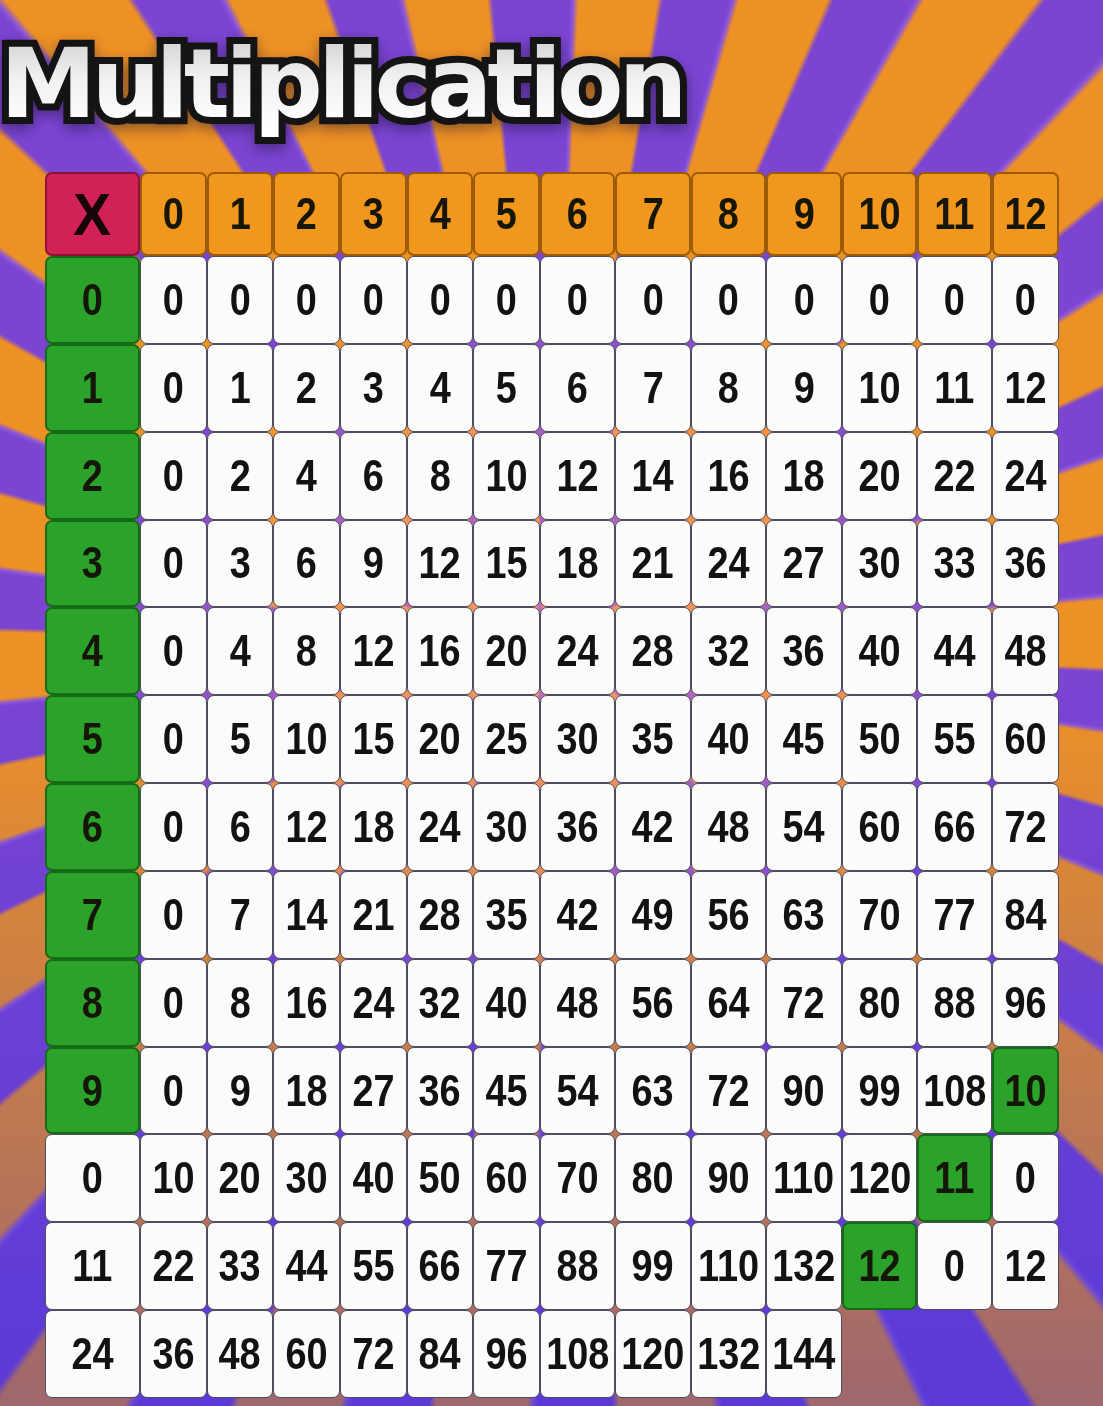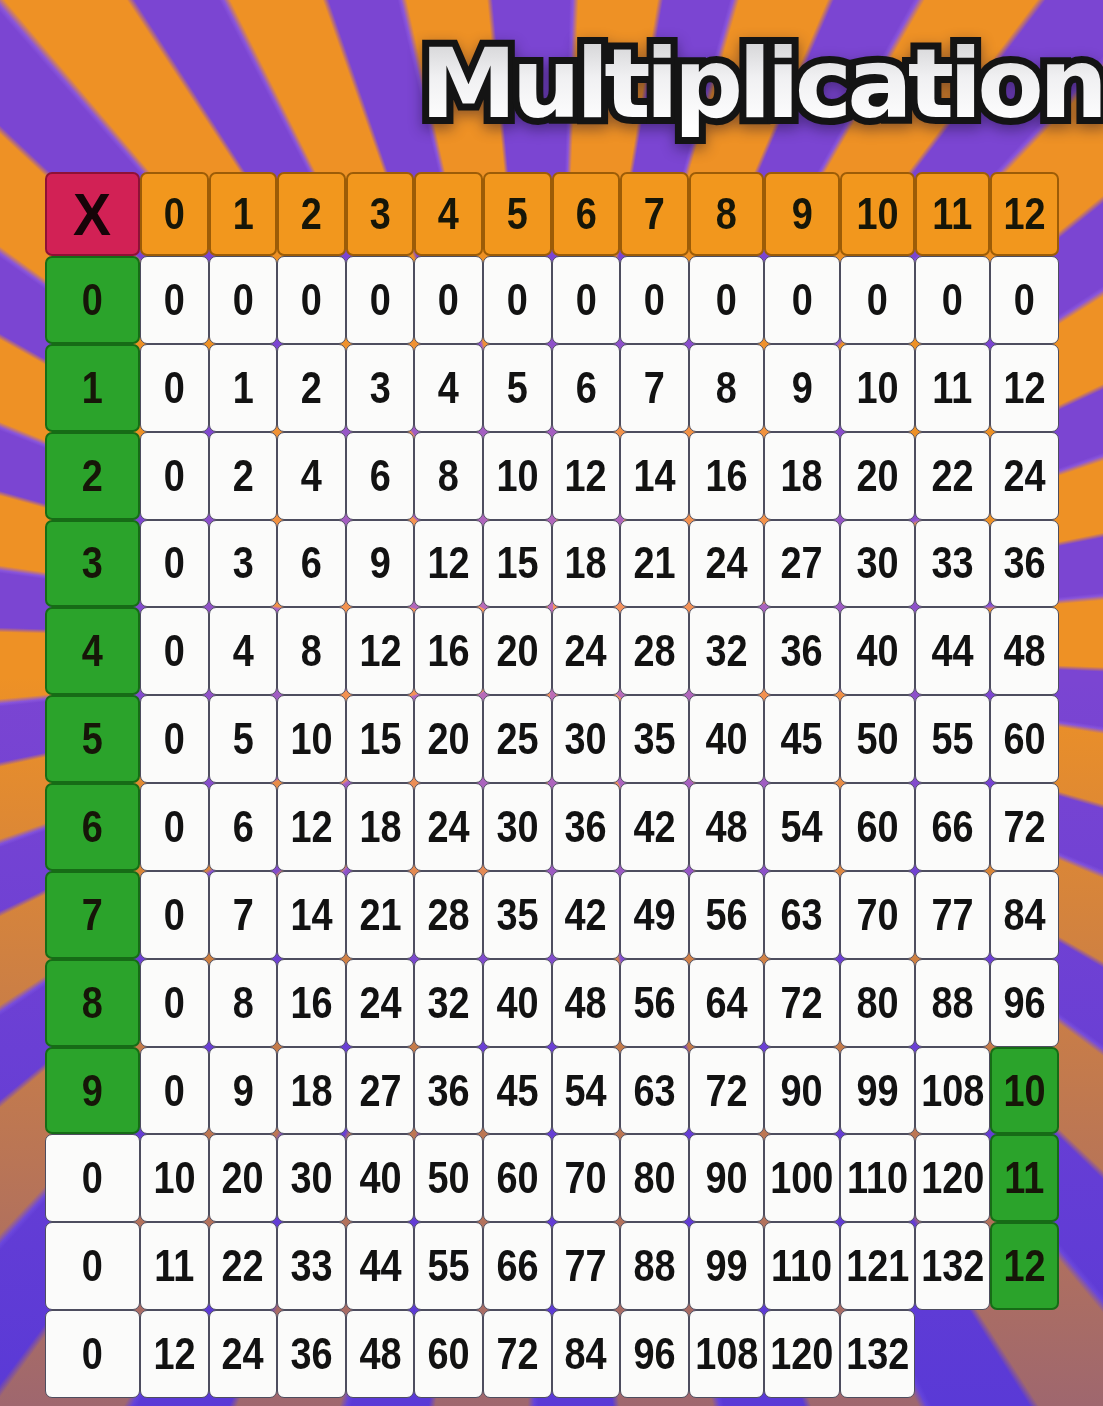--- a/index.html
+++ b/index.html
@@ -26,21 +26,21 @@
         #8a55da 5.9deg,
         #ee9125 6.4deg 13.3deg,
         #7b45d2 13.8deg);
   }
 
   
   .title-wrap{
     position:absolute;
     top:14px;left:0;width:100%;
     height:150px;
-    text-align:right;
+    text-align:left;
     filter:drop-shadow(0 5px 7px rgba(20,10,40,.45));
   }
   .title-wrap span{
     font-family:"DejaVu Sans",sans-serif;
     font-weight:bold;
     font-size:97px;
     letter-spacing:-5px;
     line-height:140px;
     white-space:nowrap;
   }
@@ -582,23 +582,20 @@
       <div class="cell val">
         <span class="num">70</span>
       </div>
       <div class="cell val">
         <span class="num">80</span>
       </div>
       <div class="cell val">
         <span class="num">90</span>
       </div>
       <div class="cell val">
-        <span class="num">100</span>
-      </div>
-      <div class="cell val">
         <span class="num">110</span>
       </div>
       <div class="cell val">
         <span class="num">120</span>
       </div>
       <div class="cell rowhead">
         <span class="num">11</span>
       </div>
       <div class="cell val">
         <span class="num">0</span>
@@ -627,23 +624,20 @@
       <div class="cell val">
         <span class="num">88</span>
       </div>
       <div class="cell val">
         <span class="num">99</span>
       </div>
       <div class="cell val">
         <span class="num">110</span>
       </div>
       <div class="cell val">
-        <span class="num">121</span>
-      </div>
-      <div class="cell val">
         <span class="num">132</span>
       </div>
       <div class="cell rowhead">
         <span class="num">12</span>
       </div>
       <div class="cell val">
         <span class="num">0</span>
       </div>
       <div class="cell val">
         <span class="num">12</span>
@@ -670,16 +664,19 @@
         <span class="num">96</span>
       </div>
       <div class="cell val">
         <span class="num">108</span>
       </div>
       <div class="cell val">
         <span class="num">120</span>
       </div>
       <div class="cell val">
         <span class="num">132</span>
+      </div>
+      <div class="cell val">
+        <span class="num">144</span>
       </div>
     </div>
 
 </div>
 
 </body></html>

